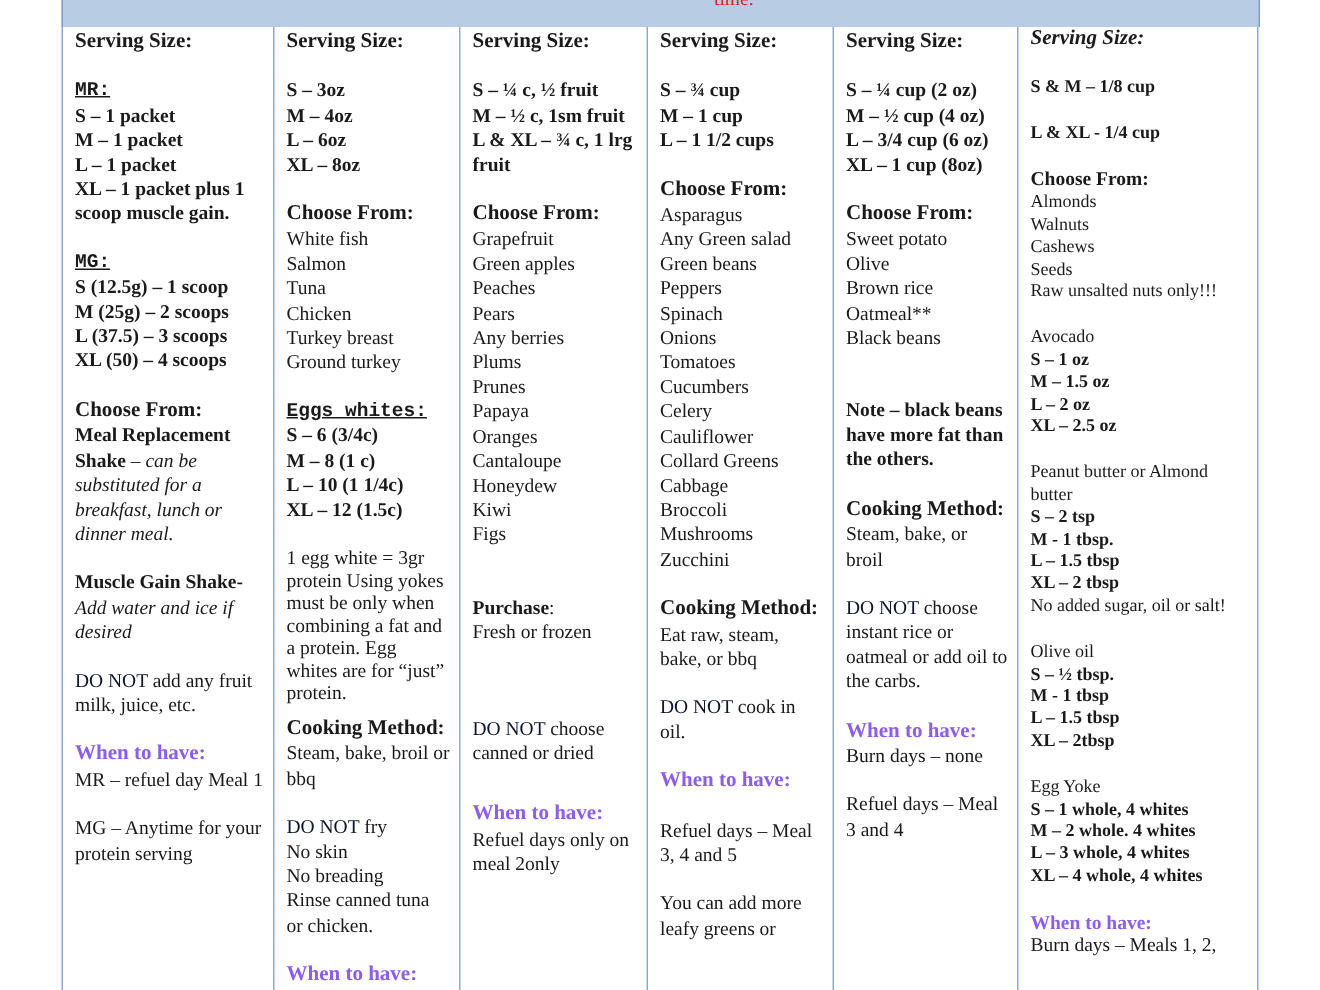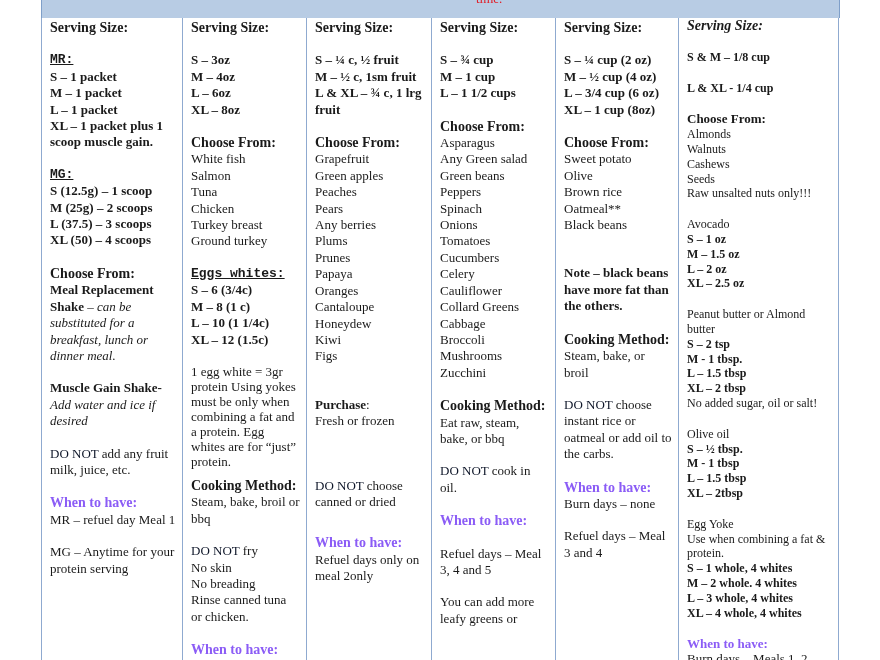--- a/index.html
+++ b/index.html
@@ -228,21 +228,20 @@
       <div class="b">XL – 2 tbsp</div>
       <div>No added sugar, oil or salt!</div>
       <div class="gap"></div>
       <div>Olive oil</div>
       <div class="b">S – ½ tbsp.</div>
       <div class="b">M - 1 tbsp</div>
       <div class="b">L – 1.5 tbsp</div>
       <div class="b">XL – 2tbsp</div>
       <div class="gap"></div>
       <div>Egg Yoke</div>
-      <div>Use when combining a fat &amp; protein.</div>
       <div class="b">S – 1 whole, 4 whites</div>
       <div class="b">M – 2 whole. 4 whites</div>
       <div class="b">L – 3 whole, 4 whites</div>
       <div class="b">XL – 4 whole, 4 whites</div>
       <div class="gap"></div>
       <div class="redb h">When to have:</div>
       <div style="font-size:13px">Burn days – Meals 1, 2,</div>
     </div>
 
   </div>

